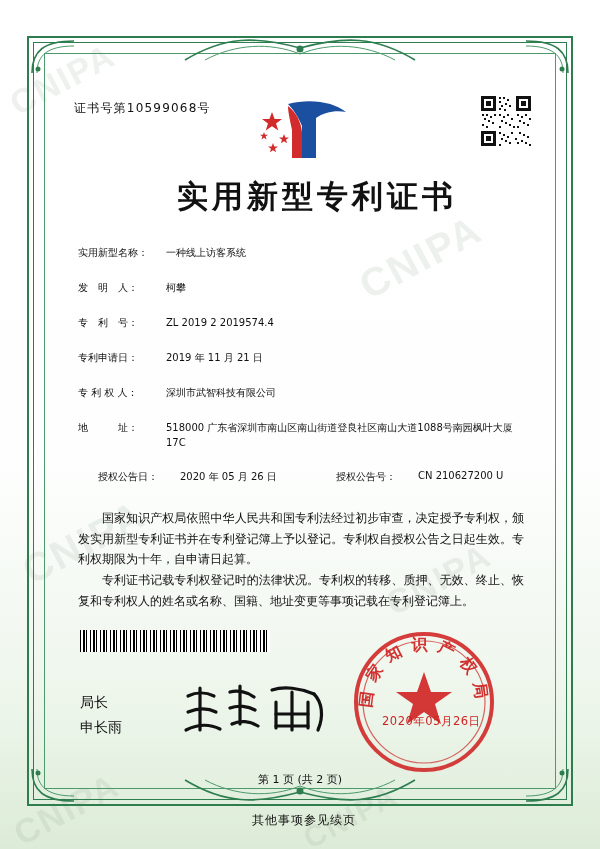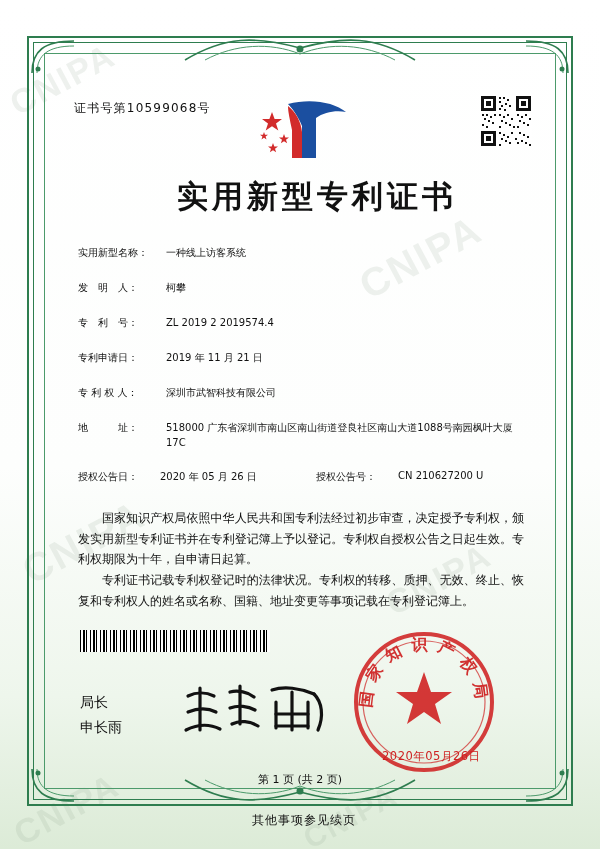--- a/index.html
+++ b/index.html
@@ -142,20 +142,21 @@
     flex: 0 0 88px;
     white-space: nowrap;
   }
   .val {
     flex: 1;
   }
   .row-2col {
     display: flex;
     align-items: center;
     margin-bottom: 18px;
+    margin-left: 20px;
   }
   .col-a { width: 238px; flex: 0 0 238px; display: flex; }
   .col-b { flex: 1; display: flex; }
   .lbl-wide { width: 82px; flex: 0 0 82px; white-space: nowrap; }
 
   
   .para {
     position: absolute;
     left: 78px;
     width: 446px;
@@ -198,21 +199,21 @@
   }
 
   
   .seal {
     position: absolute;
     left: 350px; top: 628px;
     width: 148px; height: 148px;
   }
   .seal-date {
     position: absolute;
-    left: 382px; top: 749px;
+    left: 382px; top: 714px;
     font-size: 11.5px;
     color: #cf2222;
     letter-spacing: 0.5px;
     font-family: "DejaVu Sans", "Liberation Sans", sans-serif;
     white-space: nowrap;
   }
 
   
   .page-num {
     position: absolute;

